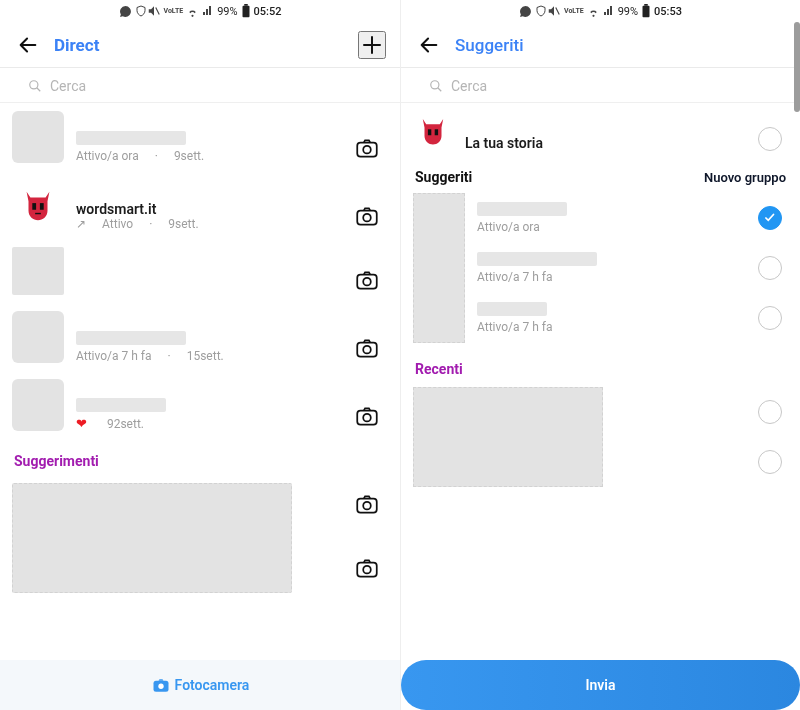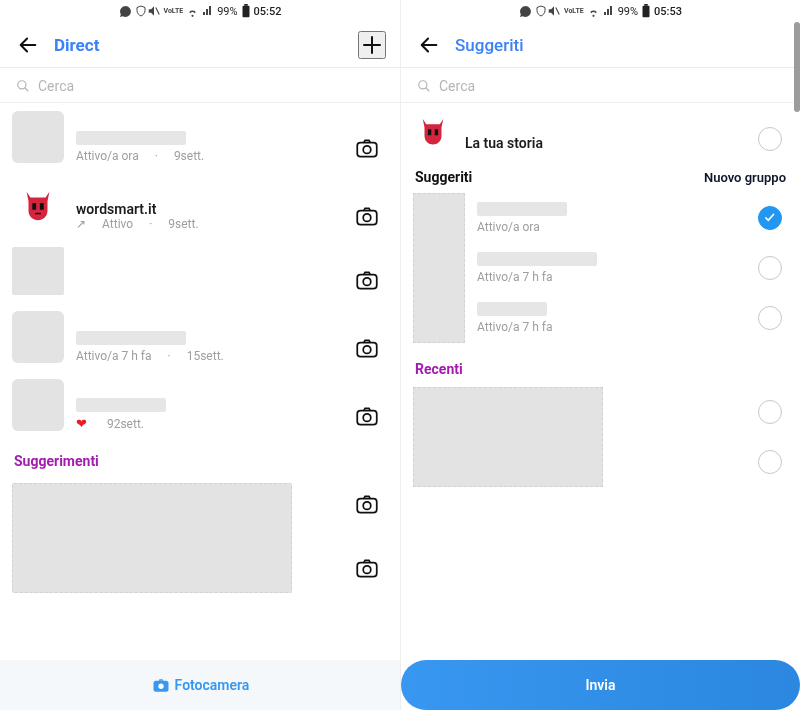--- a/index.html
+++ b/index.html
@@ -12,21 +12,21 @@
   .status .sicons { display:flex; align-items:center; gap:3px; }
   .sicons span { display:inline-flex; align-items:center; }
   .sicons svg { display:block; }
   .clock { font-weight:500; letter-spacing:0; }
   
   .header { height:46px; display:flex; align-items:center; padding:0 14px; border-bottom:1px solid #eaeaea; }
   .hbtn { width:28px; height:28px; display:flex; align-items:center; justify-content:center; background:transparent; border:0; }
   .htitle { font-size:17px; font-weight:700; color:#3b82f6; margin-left:12px; flex:1; }
   .hplus { width:28px; height:28px; display:flex; align-items:center; justify-content:center; }
   
-  .search { display:flex; align-items:center; gap:8px; padding:10px 16px 8px; color:#b5b5b5; font-size:14px; }
+  .search { display:flex; align-items:center; gap:8px; padding:10px 16px 8px; color:#b5b5b5; font-size:14px;margin-left:12px; }
   .divider { height:1px; background:#efefef; margin:0; }
   
   .list { flex:1; overflow:hidden; padding-bottom:50px; }
   .row { display:flex; align-items:flex-end; padding:8px 12px; }
   .avatar { width:52px; height:52px; border-radius:50%; background:#e3e3e3; flex:0 0 52px; display:flex; align-items:center; justify-content:center; position:relative; }
   .avatar.sq { border-radius:6px; }
   .devil svg { width:38px; height:38px; }
   .rbody { flex:1; margin-left:12px; min-width:0; }
   .nameblur { height:14px; width:110px; background:#e6e6e6; border-radius:2px; margin-bottom:4px; }
   .status-line { font-size:12px; color:#9e9e9e; display:flex; align-items:center; gap:16px; }

